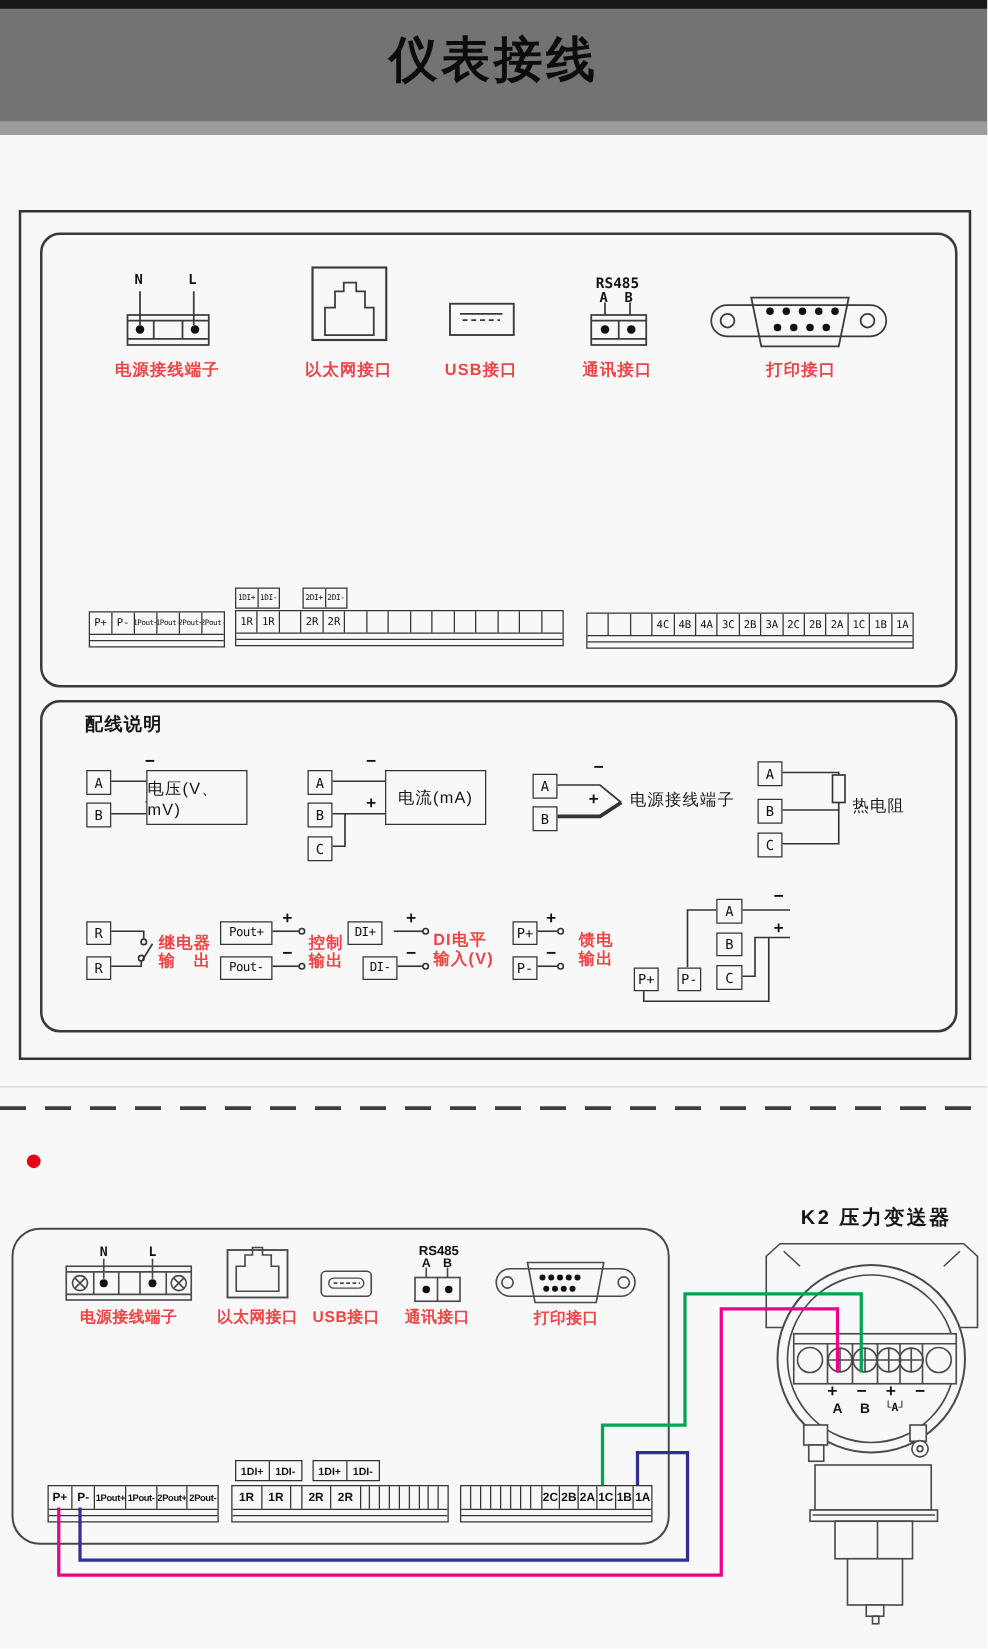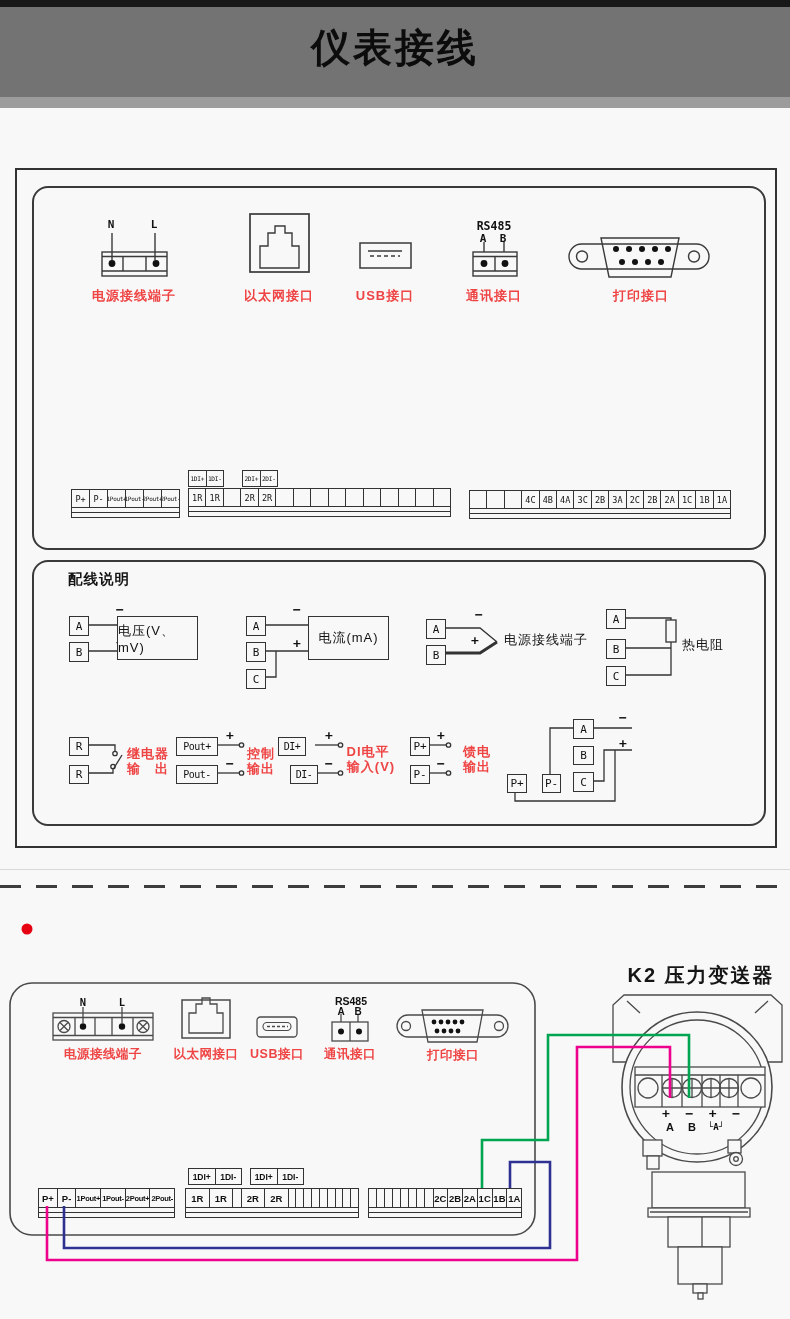--- a/index.html
+++ b/index.html
@@ -61,21 +61,21 @@
 
   
   .hrline{position:absolute;left:0;top:869px;width:790px;height:1px;background:#d8d8d8}
   .dashline{position:absolute;left:0;top:885px;width:790px;height:2.5px;
             background:repeating-linear-gradient(90deg,#3d3d3d 0 21px,transparent 21px 36px)}
   .sec-title{position:absolute;left:47px;top:913px;font-size:22px;letter-spacing:1.5px;color:#0d0d0d}
   .bullet{position:absolute;left:20px;top:922px}
 
   .sec2{position:absolute;left:0;top:950px;width:790px;height:369px}
   .k2title{position:absolute;left:701px;top:25px;transform:translate(-50%,-50%);
-           font-size:20px;font-weight:600;letter-spacing:2px;white-space:nowrap}
+           font-size:16px;font-weight:600;letter-spacing:2px;white-space:nowrap}
   .sgn2{font-family:"DejaVu Sans Mono",monospace;font-size:13px;font-weight:700;color:#111}
   .polrow{position:absolute;left:662px;top:156px;width:78px;display:flex;justify-content:space-between}
 </style>
 </head>
 <body>
 
 <div class="page">
 
   <div class="hdr">
     <div class="hdr-band-top"></div>

